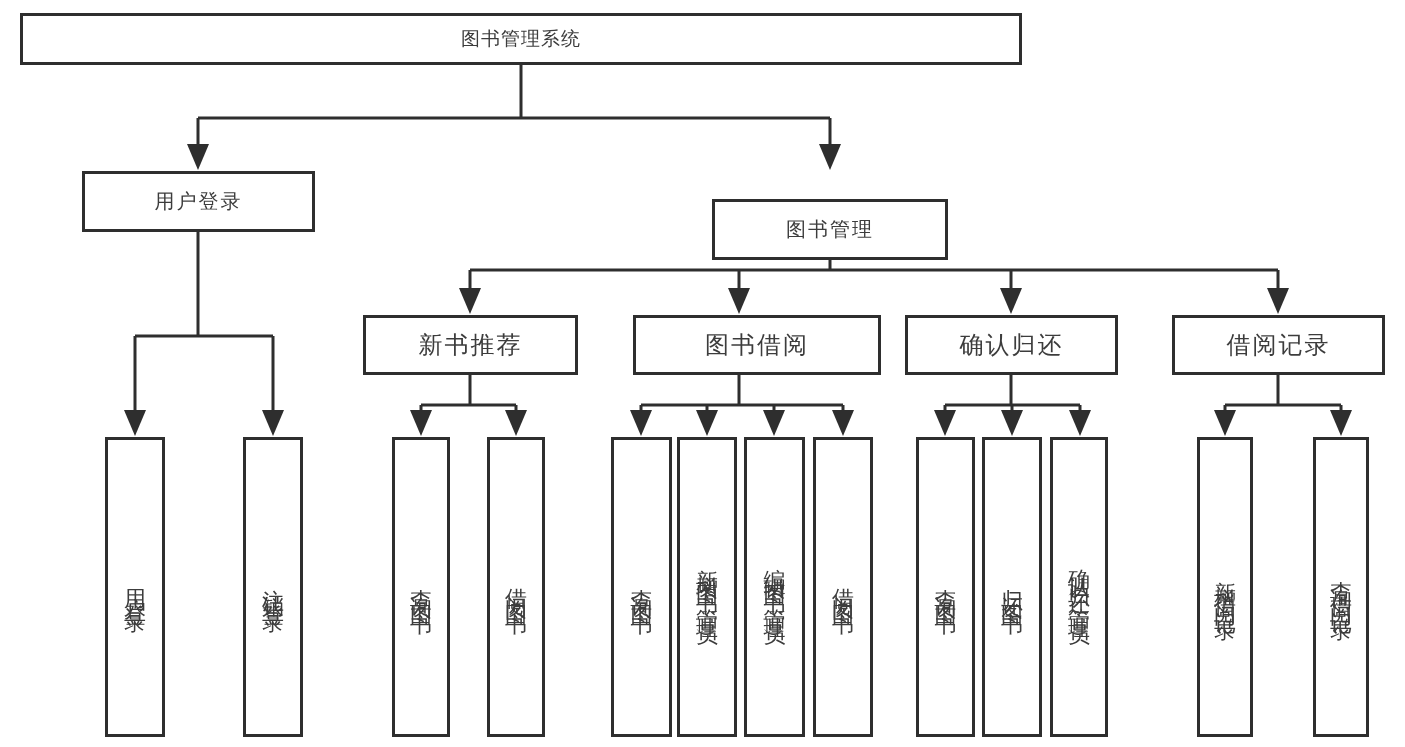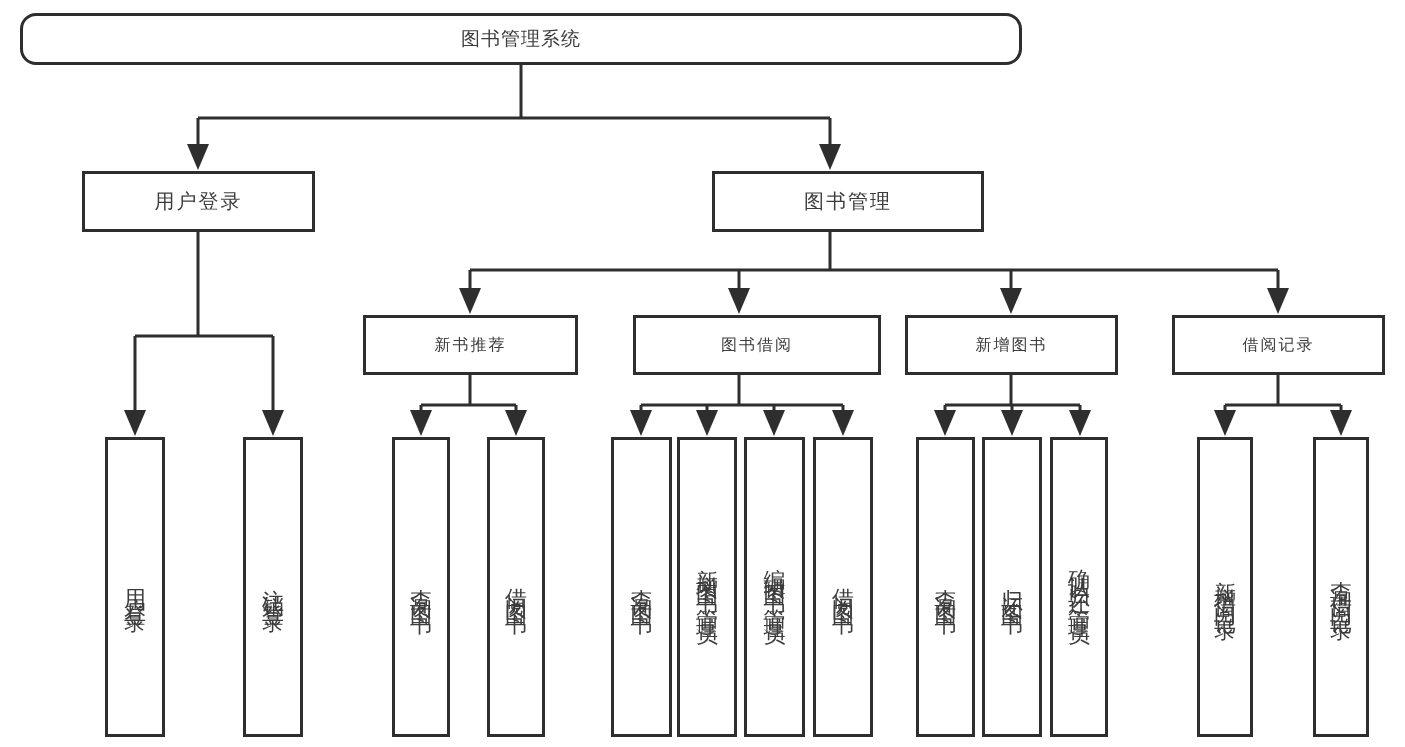--- a/index.html
+++ b/index.html
@@ -42,30 +42,29 @@
     display: flex;
     align-items: center;
     justify-content: center;
     color: var(--text);
   }
   .root-box {
     left: 20px; top: 13px;
     width: 1002px; height: 52px;
     font-size: 19px;
     letter-spacing: 1px;
-    border-radius: 16px;
   }
   .lvl2 {
     top: 171px; height: 61px;
     font-size: 20px;
     letter-spacing: 2px;
   }
   .lvl3 {
     top: 315px; height: 60px;
-    font-size: 16px;
+    font-size: 24px;
     letter-spacing: 2px;
   }
   .leaf {
     top: 437px; height: 300px;
   }
   .leaf .vtext {
     writing-mode: vertical-rl;
     text-orientation: mixed;
     font-size: 22px;
     letter-spacing: 8px;
@@ -121,32 +120,32 @@
     <polygon points="1330,410 1352,410 1341,436"></polygon>
   </svg>
 
   <div class="box root-box">
     <span>图书管理系统</span>
   </div>
 
   <div class="box lvl2" style="left:82px;width:233px;">
     <span>用户登录</span>
   </div>
-  <div class="box lvl2" style="left:712px;width:272px;">
+  <div class="box lvl2" style="left:712px;width:236px;margin-top:28px;">
     <span>图书管理</span>
   </div>
 
   <div class="box lvl3" style="left:363px;width:215px;">
     <span>新书推荐</span>
   </div>
   <div class="box lvl3" style="left:633px;width:248px;">
     <span>图书借阅</span>
   </div>
   <div class="box lvl3" style="left:905px;width:213px;">
-    <span>新增图书</span>
+    <span>确认归还</span>
   </div>
   <div class="box lvl3" style="left:1172px;width:213px;">
     <span>借阅记录</span>
   </div>
 
   <div class="box leaf" style="left:105px;width:60px;">
     <span class="vtext">用户登录</span>
   </div>
   <div class="box leaf" style="left:243px;width:60px;">
     <span class="vtext">注销登录</span>

